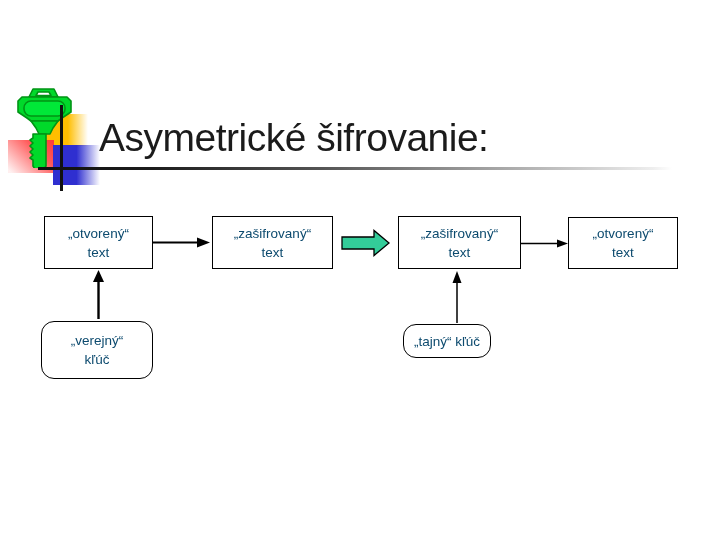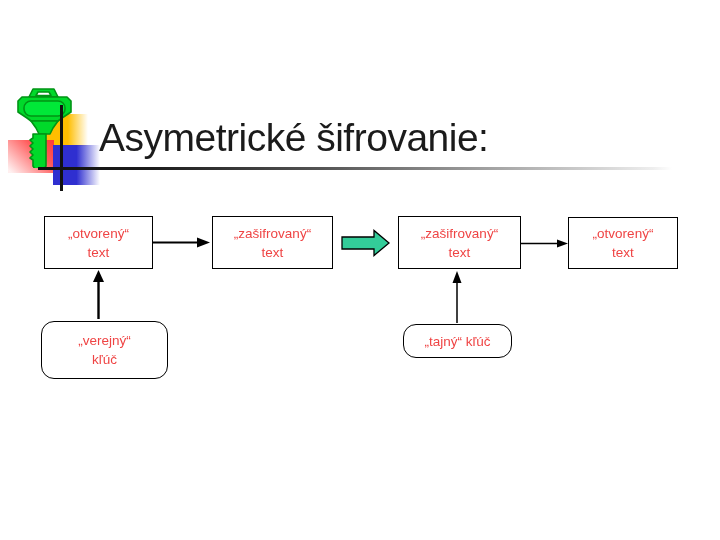--- a/index.html
+++ b/index.html
@@ -23,29 +23,29 @@
   .sq-red { left:8px; top:112px; width:46px; height:33px;
     background:linear-gradient(225deg,#ff3838 0%,#ff5c5c 35%,rgba(255,130,130,0.12) 95%); }
   .sq-blue { left:53px; top:117px; width:47px; height:40px;
     background:linear-gradient(to right,#2f2fd0 0%,#2f2fd0 50%,rgba(47,47,208,0) 100%); }
   .crosshair-v { position:absolute; left:60px; top:77px; width:2.5px; height:86px; background:#111; }
   .logo-key { position:absolute; left:0; top:30px; }
   
   .box {
     position:absolute; box-sizing:border-box; border:1.6px solid #000; background:#fff;
     display:flex; flex-direction:column; align-items:center; justify-content:center;
-    font-size:13.5px; line-height:19px; color:#ef4444; text-align:center;
+    font-size:13.5px; line-height:19px; color:#0c4a6e; text-align:center;
   }
   .rounded { border-radius:13px; }
   .box-plain-left   { left:44px;  top:188px; width:109px; height:53px; }
   .box-cipher-left  { left:212px; top:188px; width:121px; height:53px; }
   .box-cipher-right { left:398px; top:188px; width:123px; height:53px; }
   .box-plain-right  { left:568px; top:189px; width:110px; height:52px; }
-  .box-public-key   { left:41px;  top:293px; width:127px; height:58px; }
-  .box-secret-key   { left:403px; top:296px; width:109px; height:34px; }
+  .box-public-key   { left:41px;  top:293px; width:112px; height:58px; }
+  .box-secret-key   { left:403px; top:296px; width:88px; height:34px; }
   .arrows { position:absolute; left:0; top:0; width:720px; height:540px; pointer-events:none; }
 </style>
 </head>
 <body>
 
 <div class="slide">
 
   <div>
     <div class="sq sq-yellow"></div>
     <div class="sq sq-red"></div>

